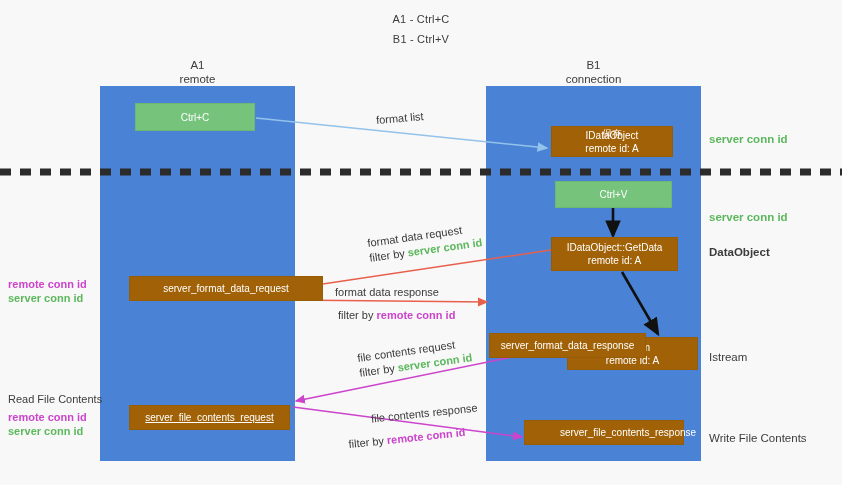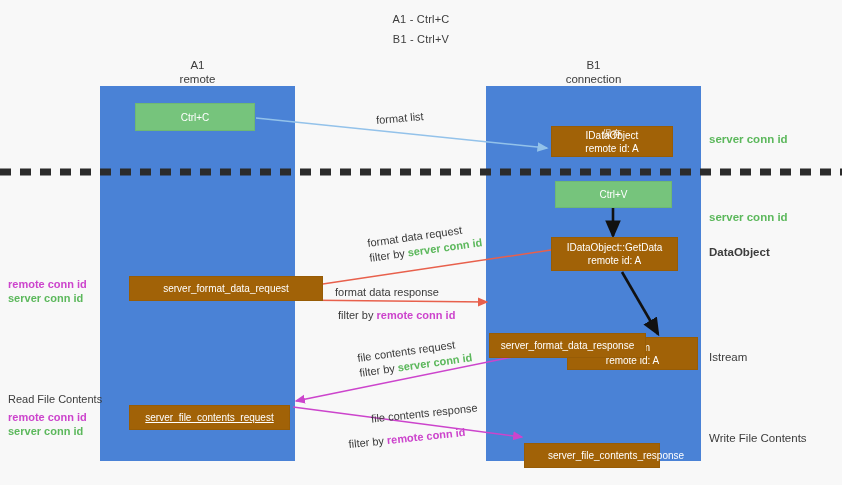--- a/index.html
+++ b/index.html
@@ -185,21 +185,21 @@
   </div>
 
   <div class="abs box orange" style="left:489px; top:288px; width:157px; height:25px;margin-top:45px;">
     <span class="ln">server_format_data_response</span>
   </div>
 
   <div class="abs box orange" style="left:129px; top:405px; width:161px; height:25px;text-decoration:underline;">
     <span class="ln">server_file_contents_request</span>
   </div>
 
-  <div class="abs box orange" style="left:524px; top:443px; width:136px; height:25px;padding-left:48px;">
+  <div class="abs box orange" style="left:524px; top:420px; width:160px; height:25px;padding-left:48px;">
     <span class="ln">server_file_contents_response</span>
   </div>
 
   <div class="abs edge-label" style="left:376px; top:111px; transform: rotate(-5deg);">
     <span>format list</span>
   </div>
 
   <div class="abs edge-label" style="left:368px; top:228px; transform: rotate(-8deg);">
     <div>format data request</div>
     <div>

